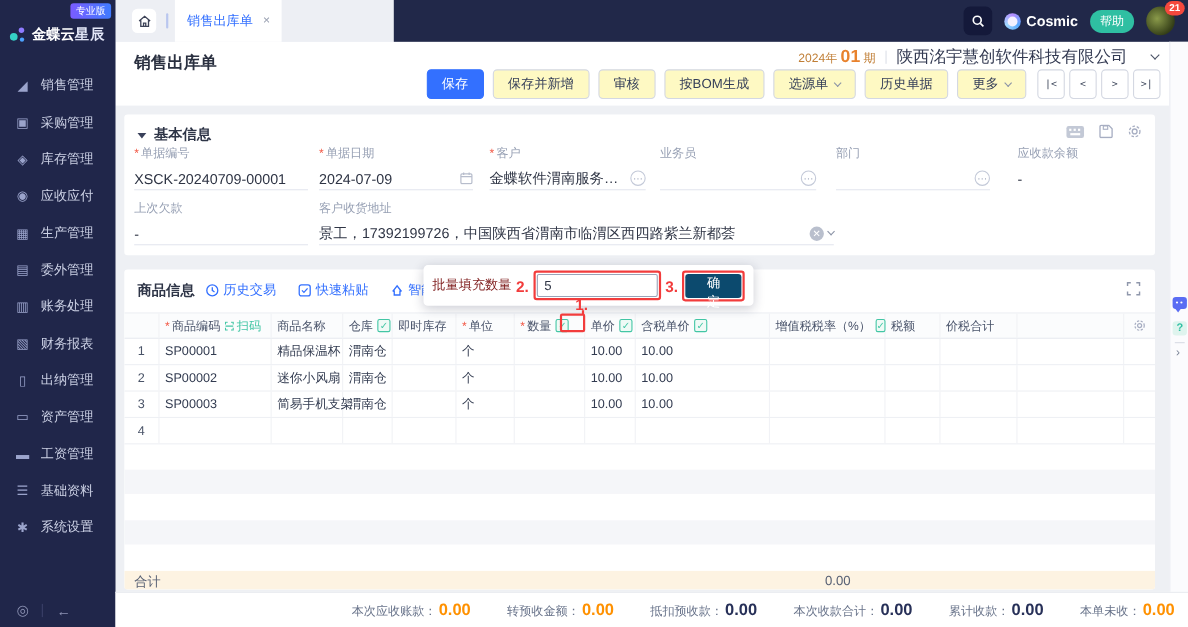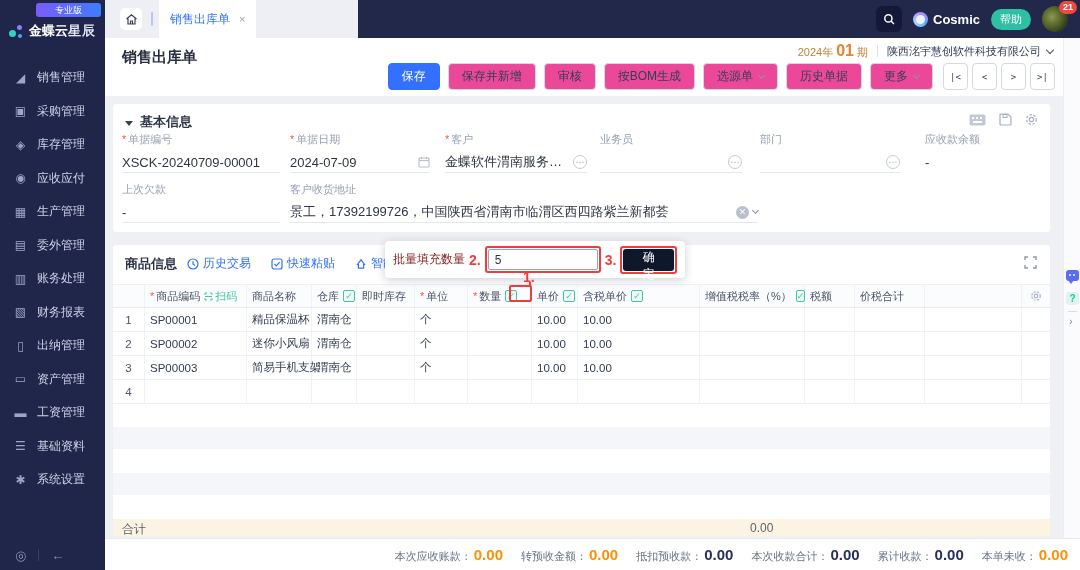--- a/index.html
+++ b/index.html
@@ -2,21 +2,21 @@
 <html><head>
 <meta charset="utf-8">
 <style>
   *{margin:0;padding:0;box-sizing:border-box}
   html,body{width:1080px;height:570px;overflow:hidden}
   body{position:relative;font-family:"Liberation Sans","DejaVu Sans",sans-serif;background:#eef0f4;font-size:12px}
 
   
   .sidebar{position:absolute;left:0;top:0;width:105px;height:570px;background:#20264a;z-index:5}
   .logo{position:relative;height:46px;padding:16px 0 0 9px;display:flex;align-items:center;gap:5px}
-  .pro-badge{position:absolute;top:3px;right:4px;font-size:9px;color:#fff;background:linear-gradient(90deg,#7a5cff,#3f7bff);padding:1px 19px;border-radius:3px;line-height:12px}
+  .pro-badge{position:absolute;top:3px;right:4px;font-size:9px;color:#fff;background:linear-gradient(90deg,#7a5cff,#3f7bff);padding:1px 5px;border-radius:3px;line-height:12px}
   .ldots{position:relative;width:15px;height:16px;flex:0 0 15px}
   .ldots i{position:absolute;border-radius:50%}
   .ldots .d1{width:7px;height:7px;background:#35d0c5;left:0;top:7px}
   .ldots .d2{width:5px;height:5px;background:#8f7bff;left:8px;top:2px}
   .ldots .d3{width:4px;height:4px;background:#4da3ff;left:9px;top:11px}
   .lname{color:#fff;font-size:13px;font-weight:700;white-space:nowrap}
   .lname em{font-style:normal;font-weight:700;color:#e3e7f8;letter-spacing:1px}
   .snav{margin-top:15px;display:flex;flex-direction:column}
   .snav .item{height:33.5px;display:flex;align-items:center;padding-left:13px;gap:9px;font-size:12px;color:#cdd2e6;cursor:pointer}
   .item .ic{width:15px;flex:0 0 15px;text-align:center;color:#9ba4cc;font-size:12px;line-height:1}
@@ -41,26 +41,26 @@
   .avatar{position:relative;width:26px;height:26px;border-radius:50%;background:radial-gradient(circle at 38% 42%,#8a9a4a,#333d17 72%);cursor:pointer}
   .avbadge{position:absolute;top:-5px;right:-9px;background:#f5483d;color:#fff;font-size:9px;padding:0 4px;border-radius:8px;line-height:13px;font-weight:700}
 
   
   .content{position:absolute;left:105px;top:38px;width:958px;height:500px}
   .doc-header{position:absolute;left:0;top:0;width:958px;height:58px;background:#fff}
   .meta{position:absolute;right:10px;top:4px;display:flex;align-items:center;gap:9px}
   .period{font-size:11px;color:#c07e35;display:flex;align-items:baseline;gap:3px}
   .period b{color:#e8822d;font-size:16px}
   .metadiv{width:1px;height:12px;background:#dcdfe8}
-  .company{font-size:11px;color:#333a52;display:flex;gap:6px;align-items:center;cursor:pointer}
+  .company{font-size:15px;color:#333a52;display:flex;gap:22px;align-items:center;cursor:pointer}
   .chev{width:6px;height:6px;border-right:1.5px solid #4a5266;border-bottom:1.5px solid #4a5266;transform:rotate(45deg);margin-top:-3px}
   .chev.sm{width:5px;height:5px;border-color:#8b93a6}
   .page-title{position:absolute;left:17px;top:10px;font-size:15px;font-weight:700;color:#2a3040}
   .tbar{position:absolute;right:8px;top:25px;display:flex;gap:8px;align-items:flex-end}
-  .btn{height:27px;padding:0 13px;border:1px solid #d4d8e2;border-radius:4px;background:#ec4899;font-size:12px;color:#333d58;display:flex;align-items:center;gap:6px;cursor:pointer;white-space:nowrap}
+  .btn{height:27px;padding:0 13px;border:1px solid #d4d8e2;border-radius:4px;background:#fef9c3;font-size:12px;color:#333d58;display:flex;align-items:center;gap:6px;cursor:pointer;white-space:nowrap}
   .btn.primary{background:#3370ff;border-color:#3370ff;color:#fff}
   .navgrp{display:flex;gap:4px;margin-left:2px}
   .nbtn{width:25px;height:27px;border:1px solid #d4d8e2;border-radius:4px;background:#fff;font-size:9px;color:#3a4358;display:flex;align-items:center;justify-content:center;cursor:pointer;font-family:"DejaVu Sans Mono",monospace}
 
   .card{position:absolute;background:#fff;border-radius:3px}
   #card1{left:8px;top:66px;width:937px;height:128px}
   .sec-head{position:absolute;left:12px;top:9px;font-size:13px;font-weight:700;color:#2e3547;display:flex;gap:7px;align-items:center}
   .caret{width:0;height:0;border-left:4px solid transparent;border-right:4px solid transparent;border-top:5px solid #39405a;margin-top:2px}
   .c1icons{position:absolute;right:12px;top:9px;display:flex;gap:13px;align-items:center}
   .field{position:absolute}
@@ -88,27 +88,27 @@
   .totalrow{position:absolute;left:0;top:274px;width:100%;height:17px;background:#fdf3e2;font-size:12px;color:#596275}
   .totalrow .tl{position:absolute;left:9px;top:2px}
   .totalrow .tv{position:absolute;left:637px;top:2px}
 
   
   .popup{position:absolute;left:280px;top:203px;width:300px;height:37px;background:#fff;border-radius:4px;box-shadow:0 2px 10px rgba(31,38,70,.22);display:flex;align-items:center;padding:0 8px;gap:4px;z-index:30}
   .plabel{font-size:12px;color:#7f1d1d;white-space:nowrap}
   .anno{color:#f23c3c;font-weight:700;font-size:14px}
   .redbox{border:2px solid #f23c3c;border-radius:3px;padding:1px;display:flex;align-items:center}
   .pinput{width:110px;height:21px;border:1px solid #9aa3b8;border-radius:2px;font-size:12px;padding:0 6px;color:#2f3545;outline:none;font-family:inherit}
-  .pbtn{background:#0f172a;color:#fff;font-size:12px;height:22px;padding:0 15px;border:none;border-radius:3px;cursor:pointer;font-family:Liberation Sans, sans-serif}
+  .pbtn{background:#0c4a6e;color:#fff;font-size:12px;height:22px;padding:0 15px;border:none;border-radius:3px;cursor:pointer;font-family:Liberation Sans, sans-serif}
   .anno1{position:absolute;left:418px;top:231px;z-index:31}
   .annoline{position:absolute;left:424px;top:244px;width:2px;height:4px;background:#f23c3c;z-index:31}
   .annobox{position:absolute;left:404px;top:247px;width:23px;height:17px;border:2px solid #f23c3c;border-radius:2px;z-index:31}
 
   
-  .footbar{position:absolute;left:105px;top:538px;width:975px;height:32px;background:#fff;border-top:1px solid #e9ebf0;display:flex;align-items:center;justify-content:flex-end;gap:18px;padding-right:12px;z-index:6}
+  .footbar{position:absolute;left:105px;top:538px;width:975px;height:32px;background:#fff;border-top:1px solid #e9ebf0;display:flex;align-items:center;justify-content:flex-end;gap:33px;padding-right:12px;z-index:6}
   .fitem{display:flex;align-items:baseline;gap:2px;white-space:nowrap}
   .flbl{font-size:11px;color:#68738a}
   .fval{font-size:15px;font-weight:700}
   .fval.orange{color:#ff9100}.fval.navy{color:#273058}
 
   
   .strip{position:absolute;right:0;top:38px;width:17px;height:500px;background:#fbfbfd;border-left:1px solid #ecedf2;z-index:6}
   .chatic{position:absolute;left:2px;top:232px;width:13px;height:11px;background:#5a6cf3;border-radius:3px;cursor:pointer}
   .chatic::before{content:"";position:absolute;left:3px;top:4px;width:2px;height:2px;background:#fff;border-radius:50%;box-shadow:4px 0 0 #fff}
   .chatic::after{content:"";position:absolute;left:2px;bottom:-3px;border-left:3px solid transparent;border-right:3px solid transparent;border-top:4px solid #5a6cf3}

